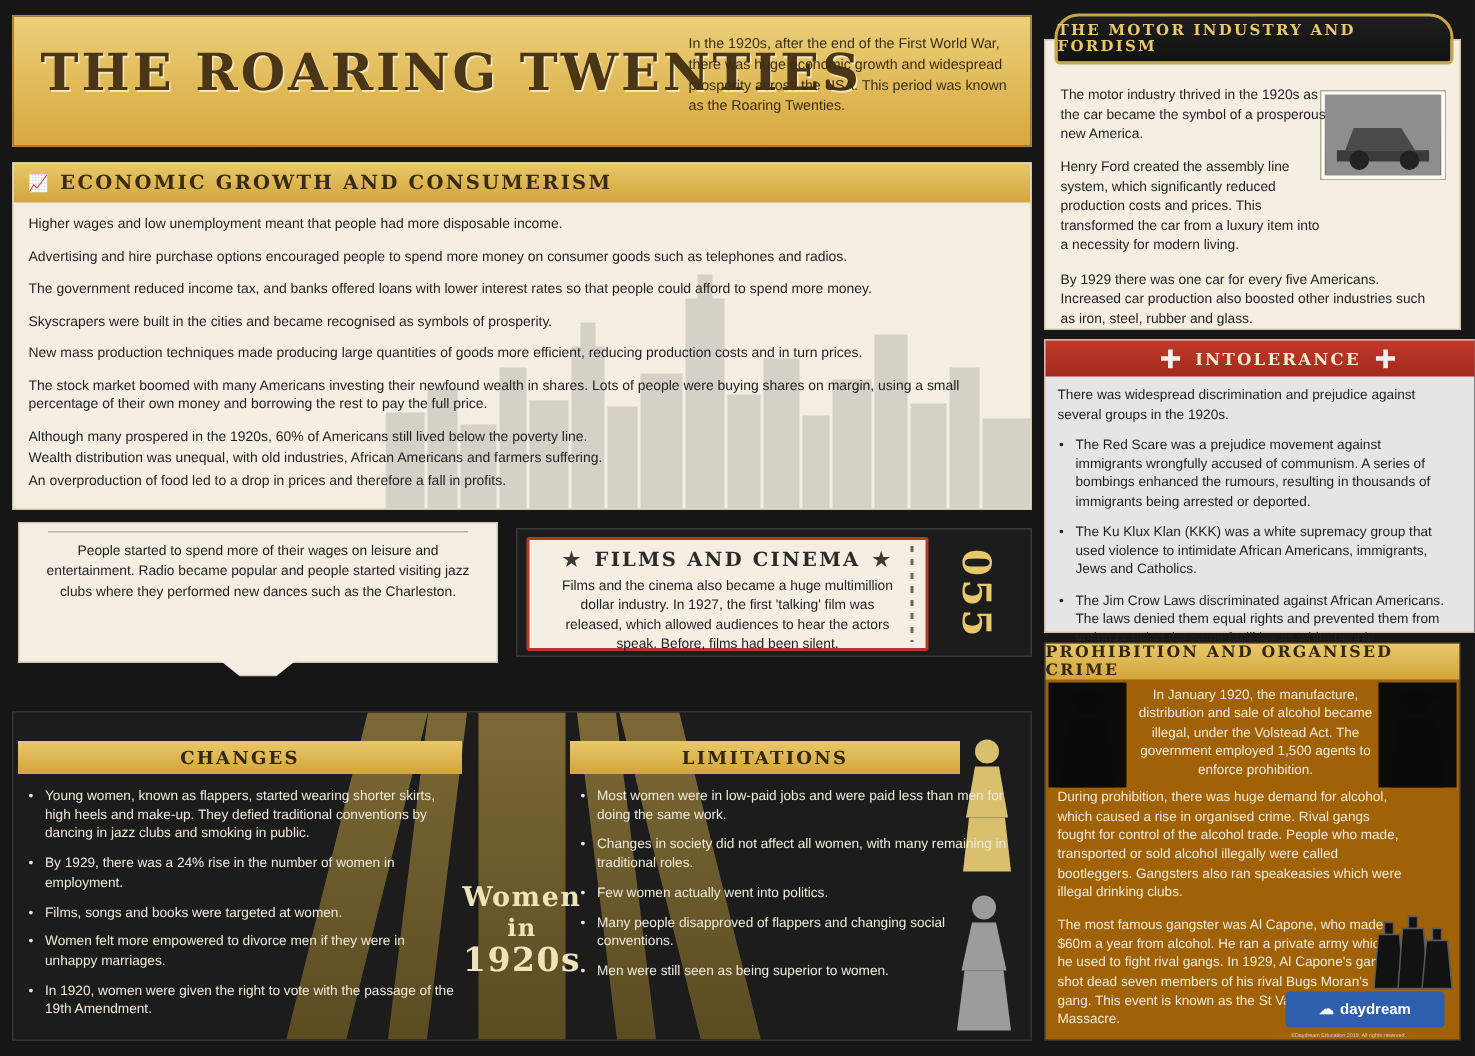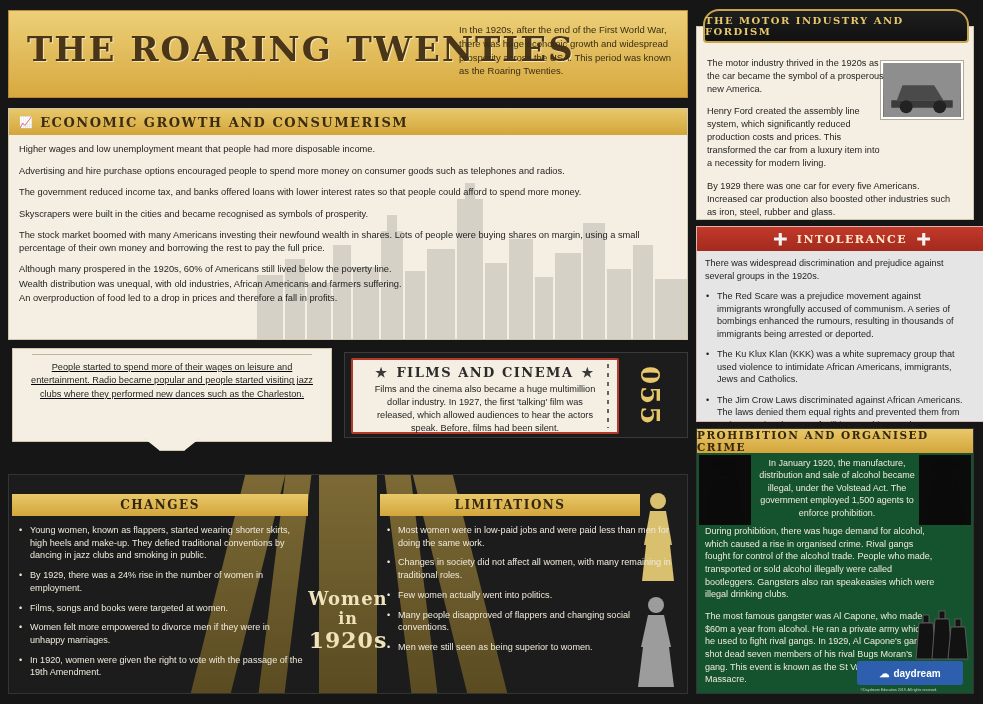--- a/index.html
+++ b/index.html
@@ -7,21 +7,21 @@
   body {
     width: 983px; height: 704px;
     background: #1a1a1a;
     font-family: "Liberation Sans", sans-serif;
     overflow: hidden;
     position: relative;
   }
   .page { position:absolute; inset:0; background:#161616; }
 
   
-  .panel { position:absolute;text-decoration:underline; }
+  .panel { position:absolute; }
 
   
   .deco {
     font-family: "DejaVu Serif", serif;
     font-weight:bold;
     letter-spacing:1.5px;
     text-transform:uppercase;
   }
 
   
@@ -172,21 +172,21 @@
     clip-path: polygon(38% 0,62% 0,62% 38%,100% 38%,100% 62%,62% 62%,62% 100%,38% 100%,38% 62%,0 62%,0 38%,38% 38%);
   }
   #intol-body { position:absolute; left:8px; top:30px; width:262px; font-size:9.1px; line-height:1.38; color:#1e1e1e; }
   #intol-body p { margin:0 0 8px; }
   #intol-body ul { margin:0; padding-left:12px; list-style:none; }
   #intol-body li { margin-bottom:8px; position:relative; }
   #intol-body li:before { content:"•"; position:absolute; left:-11px; }
 
   #prohibition {
     left:696px; top:428px; width:278px; height:266px;
-    background:#14532d; border:1px solid #333; overflow:hidden;
+    background:#a16207; border:1px solid #333; overflow:hidden;
   }
   #prohib-hdr {
     position:absolute; left:0; top:0; width:100%; height:24px;
     background:linear-gradient(#e8c86a,#d3a53b); color:#33270f;
     font-size:10.5px; display:flex; align-items:center; justify-content:center;
   }
   #prohib-top {
     position:absolute; left:54px; top:28px; width:172px;
     color:#f0e9da; font-size:9px; line-height:1.38; text-align:center;
   }
@@ -248,20 +248,21 @@
     </svg>
     <div id="econ-hdr" class="deco">
       <span class="ico">📈</span>
       <span>Economic Growth and Consumerism</span>
     </div>
     <div id="econ-body">
       <p>Higher wages and low unemployment meant that people had more disposable income.</p>
       <p>Advertising and hire purchase options encouraged people to spend more money on consumer goods such as telephones and radios.</p>
       <p>The government reduced income tax, and banks offered loans with lower interest rates so that people could afford to spend more money.</p>
       <p>Skyscrapers were built in the cities and became recognised as symbols of prosperity.</p>
+      <p>New mass production techniques made producing large quantities of goods more efficient, reducing production costs and in turn prices.</p>
       <p>The stock market boomed with many Americans investing their newfound wealth in shares. Lots of people were buying shares on margin, using a small percentage of their own money and borrowing the rest to pay the full price.</p>
       <p style="margin-bottom:2px">Although many prospered in the 1920s, 60% of Americans still lived below the poverty line.</p>
       <p style="margin-bottom:2px">Wealth distribution was unequal, with old industries, African Americans and farmers suffering.</p>
       <p>An overproduction of food led to a drop in prices and therefore a fall in profits.</p>
     </div>
   </div>
 
   <div class="panel" id="leisure">
     <div id="leisure-rule"></div>
     <div id="leisure-body">People started to spend more of their wages on leisure and entertainment. Radio became popular and people started visiting jazz clubs where they performed new dances such as the Charleston.</div>

